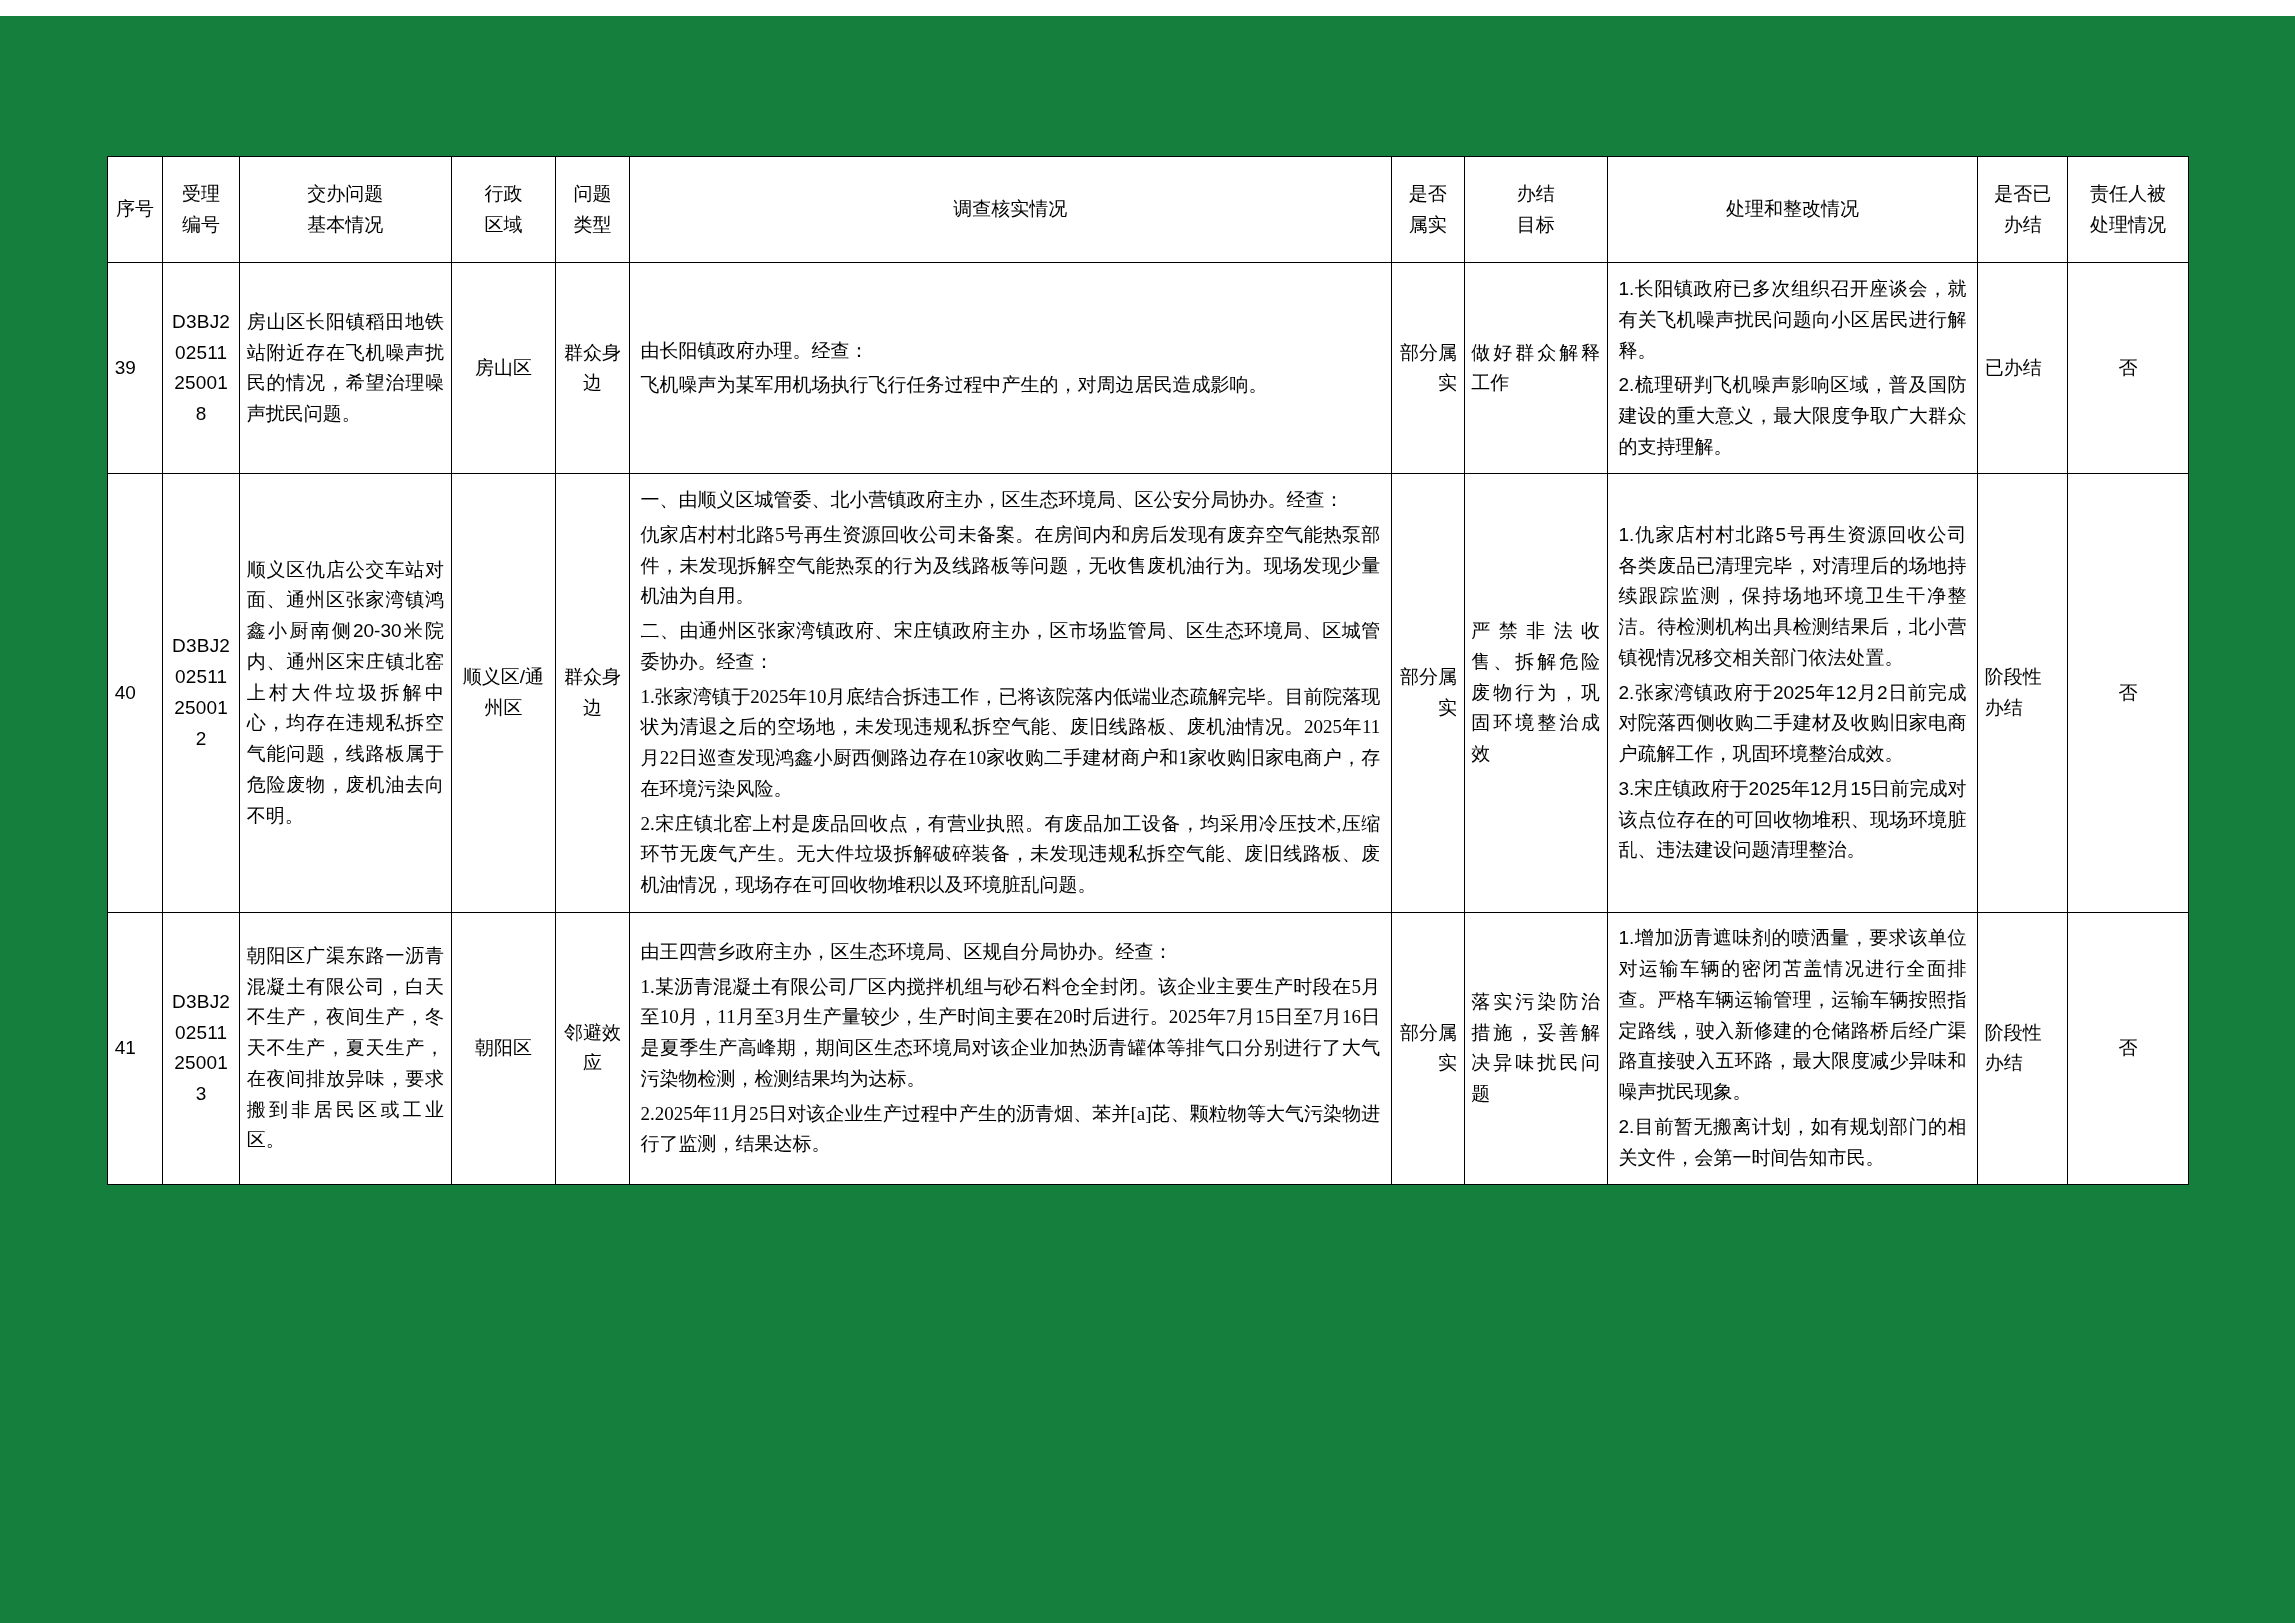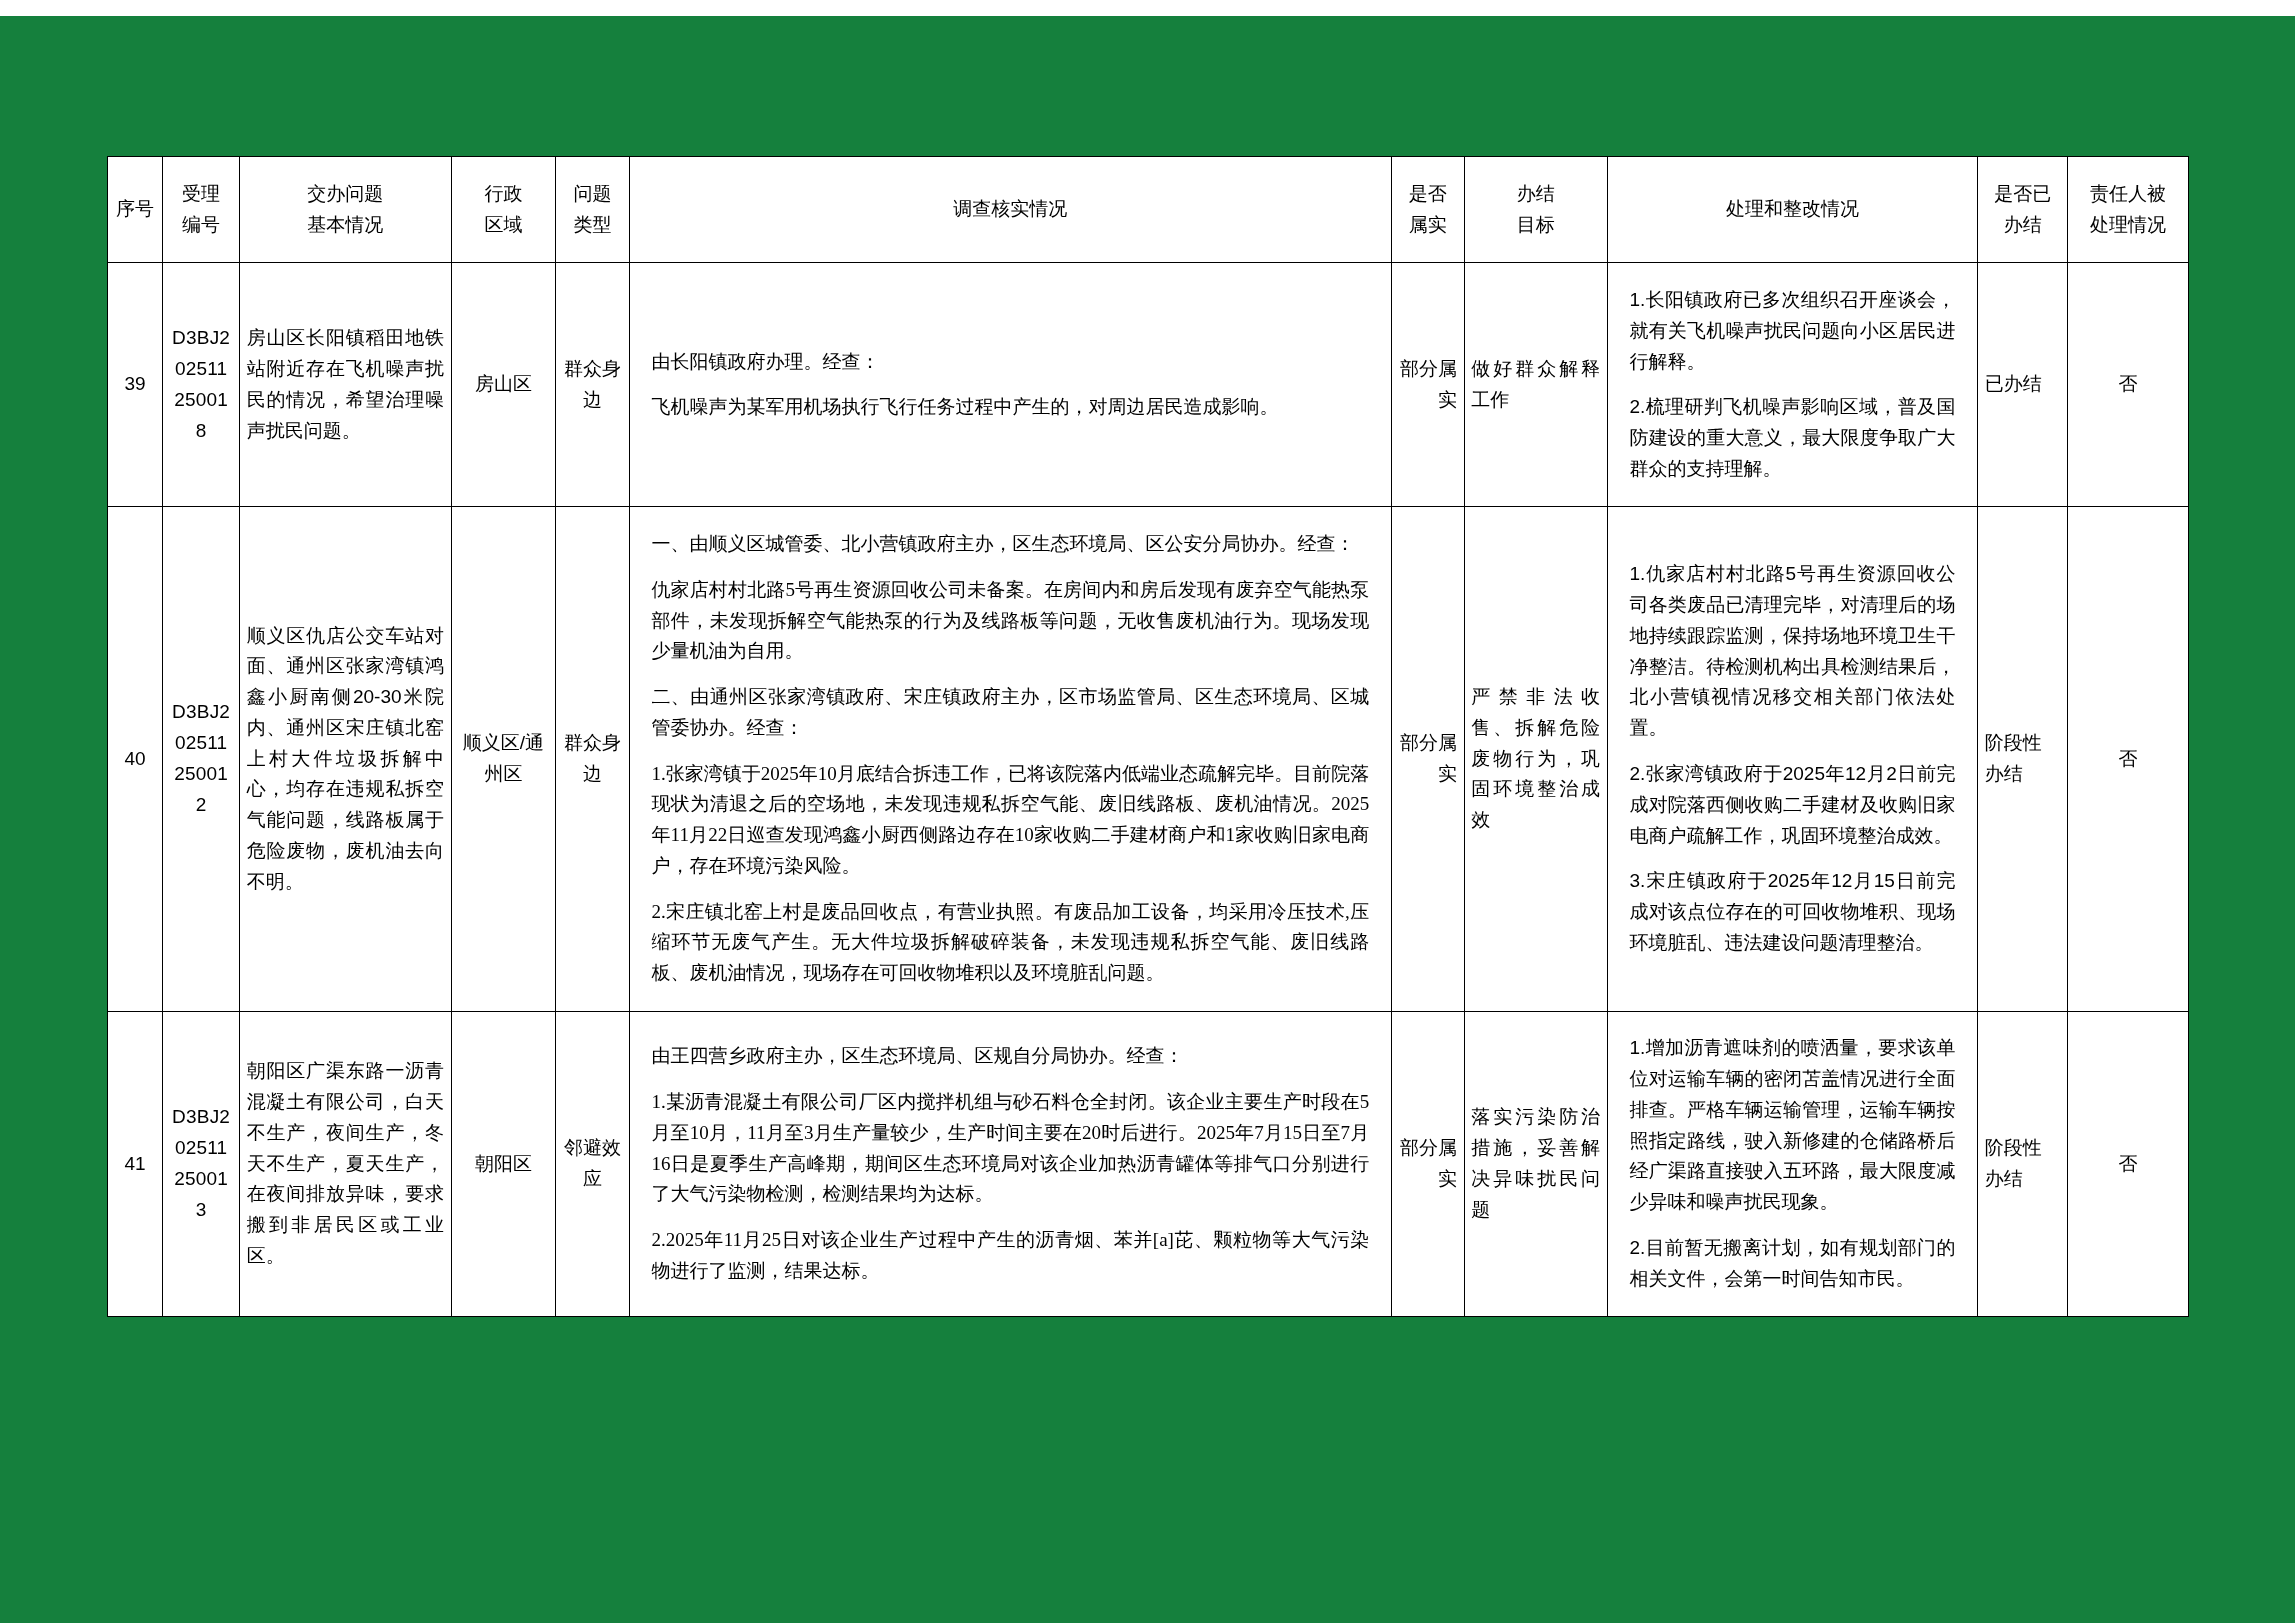--- a/index.html
+++ b/index.html
@@ -50,21 +50,21 @@
   
   thead td {
     text-align: center;
     font-size: 20px;
     line-height: 1.30;
     vertical-align: middle;
     height: 92px;
   }
   thead td .hl { display: block; white-space: nowrap; }
 
-  .seq   { text-align: center; font-size: 20px; }
+  .seq   { text-align: left; font-size: 20px; }
   .code  { text-align: center; font-size: 19px; letter-spacing: 0.2px; line-height: 1.62; }
   .basic { text-align: justify; text-align-last: left; font-size: 19px; line-height: 1.70; }
   .region{ text-align: center; font-size: 19px; line-height: 1.62; }
   .ptype { text-align: center; font-size: 19px; line-height: 1.62; }
   .invest{ text-align: justify; text-align-last: left; font-size: 19px; line-height: 1.72; font-family: Liberation Serif, serif; }
   .isreal{ text-align: right; font-size: 19px; line-height: 1.62; }
   .goal  { text-align: justify; text-align-last: left; font-size: 19px; line-height: 1.70; }
   .handle{ text-align: justify; text-align-last: left; font-size: 19px; line-height: 1.72; }
   .done  { text-align: left; font-size: 19px; line-height: 1.62; }
   .resp  { text-align: center; font-size: 19px; line-height: 1.62; }
@@ -75,21 +75,21 @@
   col.w-basic  { width: 207px; }
   col.w-region { width: 102px; }
   col.w-ptype  { width: 72px; }
   col.w-invest { width: 745px; }
   col.w-isreal { width: 71px; }
   col.w-goal   { width: 140px; }
   col.w-handle { width: 362px; }
   col.w-done   { width: 88px; }
   col.w-resp   { width: 118px; }
 
-  .para { display: block; margin: 15px; }
+  .para { display: block; margin: 4px; }
 
   #footer {
     position: absolute;
     left: 0;
     top: 1559px;
     width: 2295px;
     text-align: center;
     font-size: 16.4px;
     color: #000000;
   }

